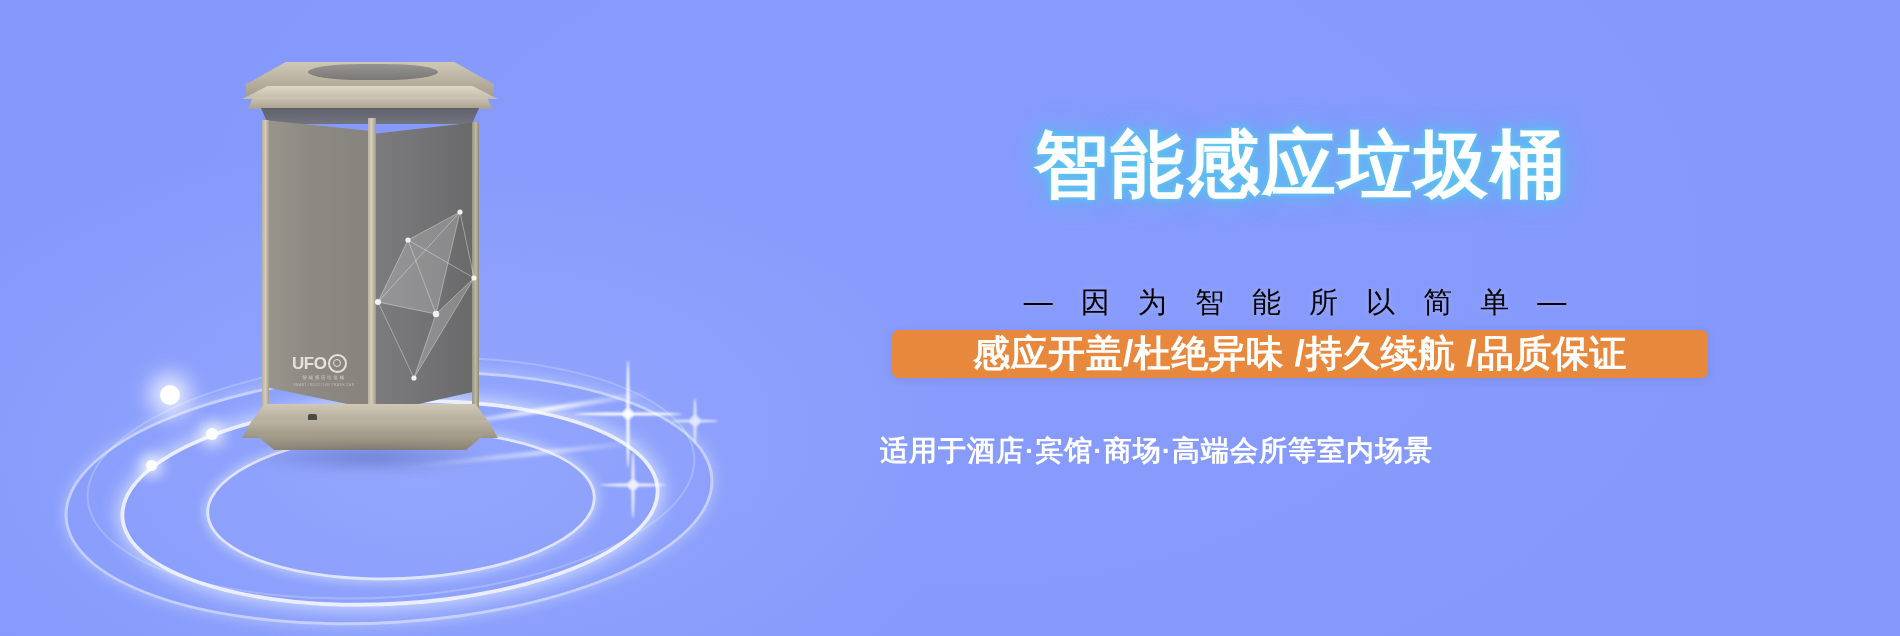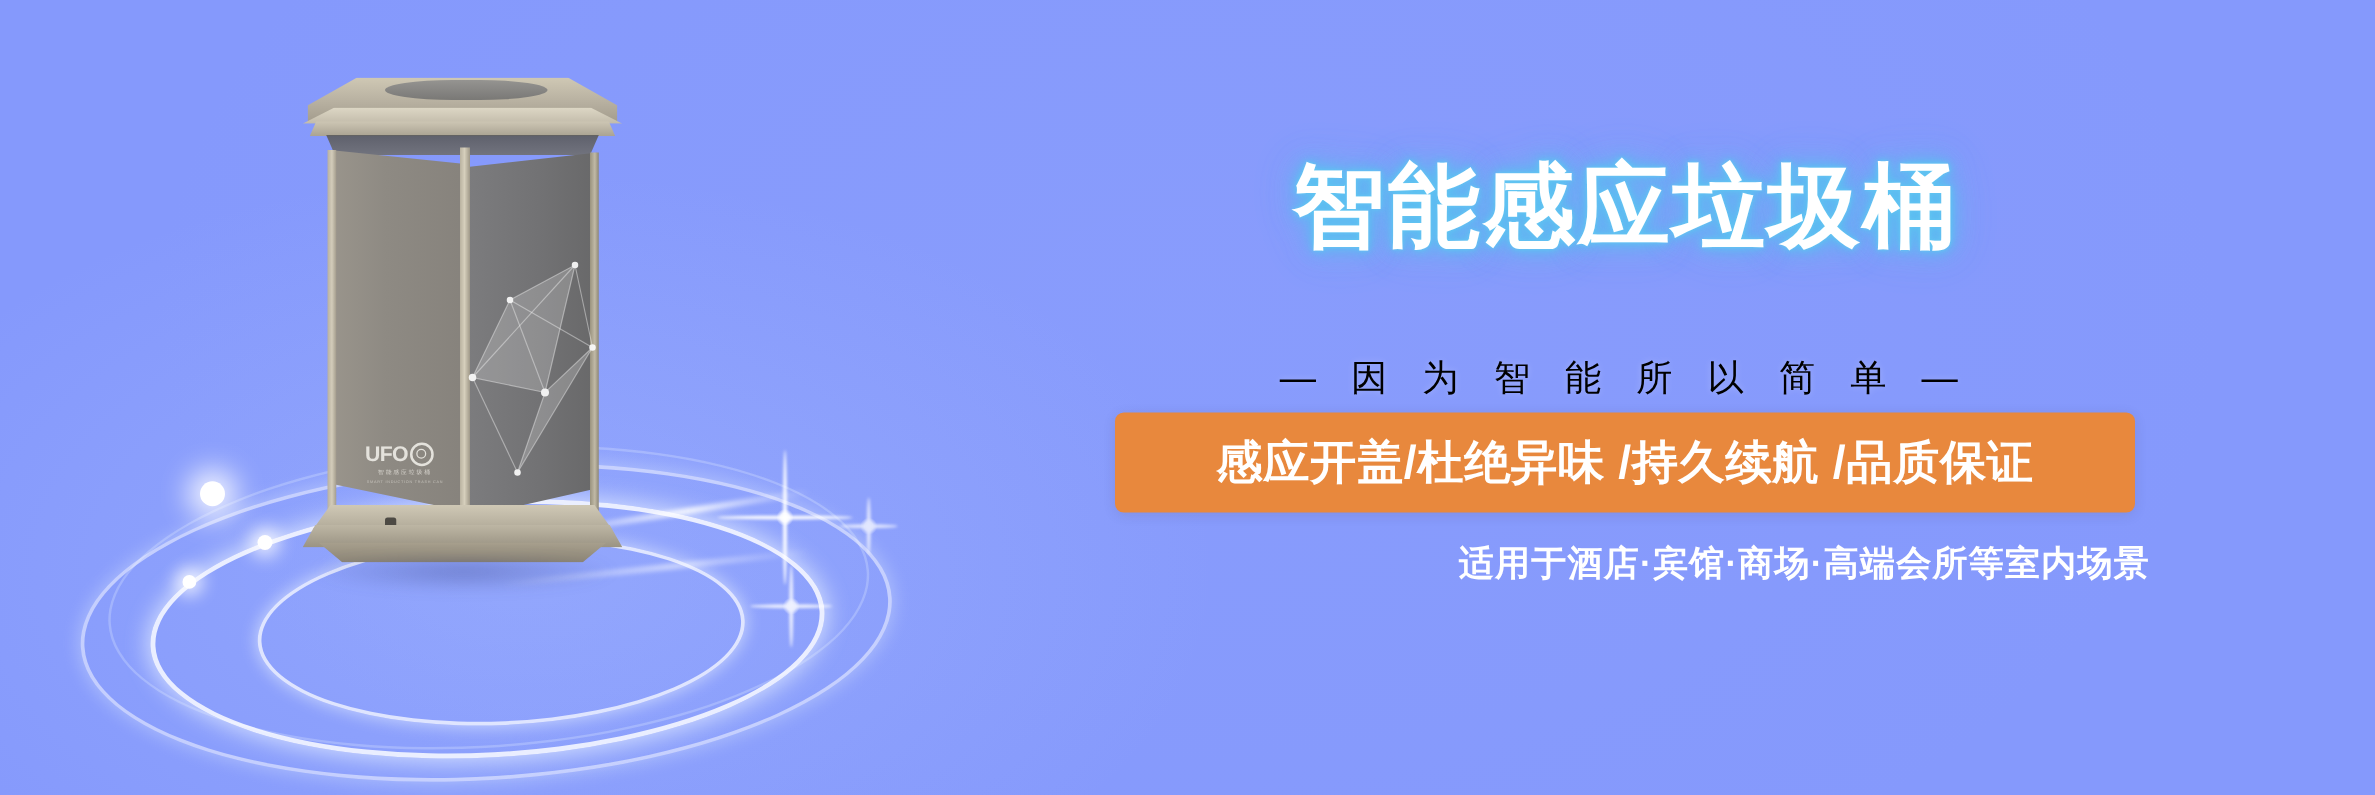--- a/index.html
+++ b/index.html
@@ -342,41 +342,41 @@
     letter-spacing: 10px;
     white-space: nowrap;
     text-shadow: 0 0 6px rgba(255,255,255,0.25);
     margin-top: 30px;
   }
 
   .badge {
     position: absolute;
     left: 12px; top: 330px;
     width: 816px;
-    height: 80px;
+    height: 48px;
     background: #e8883d;
     border-radius: 7px;
     display: flex;
     align-items: center;
     justify-content: center;
     box-shadow: 0 2px 10px rgba(60,40,10,0.10);
   }
   .badge-text {
     font-size: 37px;
     font-weight: 700;
     color: #ffffff;
     letter-spacing: 0.5px;
     white-space: nowrap;
   }
 
   .scene-line {
     position: absolute;
     left: 0; top: 432px;
     width: 840px;
-    text-align: right;
+    text-align: left;
     font-size: 28px;
     font-weight: 700;
     color: #ffffff;
     letter-spacing: 1px;
     white-space: nowrap;
   }
 </style>
 </head>
 <body>
 

